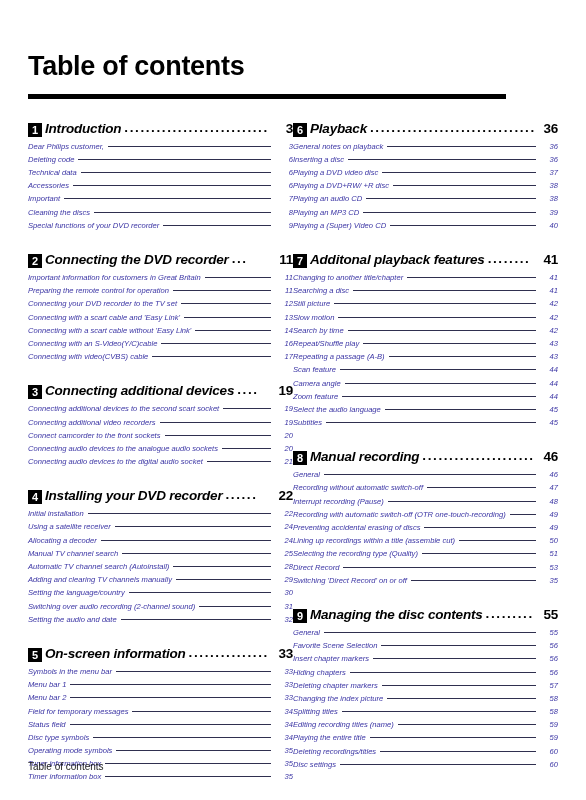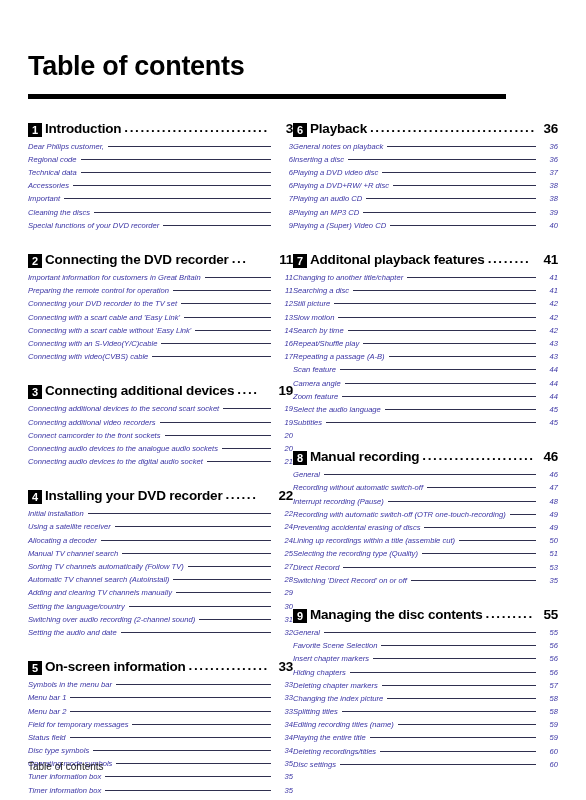--- a/index.html
+++ b/index.html
@@ -87,20 +87,21 @@
     margin-right: 3px;
     position: relative;
     top: 1px;
     flex: 0 0 auto;
     font-family: "Liberation Sans", sans-serif;
   }
 
   .sec-title {
     flex: 0 0 auto;
     padding-right: 3px;
+    font-style: italic;
   }
 
   .sec-dots {
     flex: 1 1 auto;
     overflow: hidden;
     white-space: nowrap;
     letter-spacing: 1.6px;
     font-weight: bold;
     font-size: 13.5px;
     line-height: 1;
@@ -182,21 +183,21 @@
             <span class="sec-dots">...................................</span>
             <span class="sec-page">3</span>
           </div>
           <div class="entries">
             <div class="entry">
               <span class="entry-label">Dear Philips customer,</span>
               <span class="entry-leader"></span>
               <span class="entry-page">3</span>
             </div>
             <div class="entry">
-              <span class="entry-label">Regional code</span>
+              <span class="entry-label">Deleting code</span>
               <span class="entry-leader"></span>
               <span class="entry-page">6</span>
             </div>
             <div class="entry">
               <span class="entry-label">Technical data</span>
               <span class="entry-leader"></span>
               <span class="entry-page">6</span>
             </div>
             <div class="entry">
               <span class="entry-label">Accessories</span>
@@ -322,25 +323,20 @@
               <span class="entry-label">Allocating a decoder</span>
               <span class="entry-leader"></span>
               <span class="entry-page">24</span>
             </div>
             <div class="entry">
               <span class="entry-label">Manual TV channel search</span>
               <span class="entry-leader"></span>
               <span class="entry-page">25</span>
             </div>
             <div class="entry">
-              <span class="entry-label">Sorting TV channels automatically (Follow TV)</span>
-              <span class="entry-leader"></span>
-              <span class="entry-page">27</span>
-            </div>
-            <div class="entry">
               <span class="entry-label">Automatic TV channel search (Autoinstall)</span>
               <span class="entry-leader"></span>
               <span class="entry-page">28</span>
             </div>
             <div class="entry">
               <span class="entry-label">Adding and clearing TV channels manually</span>
               <span class="entry-leader"></span>
               <span class="entry-page">29</span>
             </div>
             <div class="entry">

